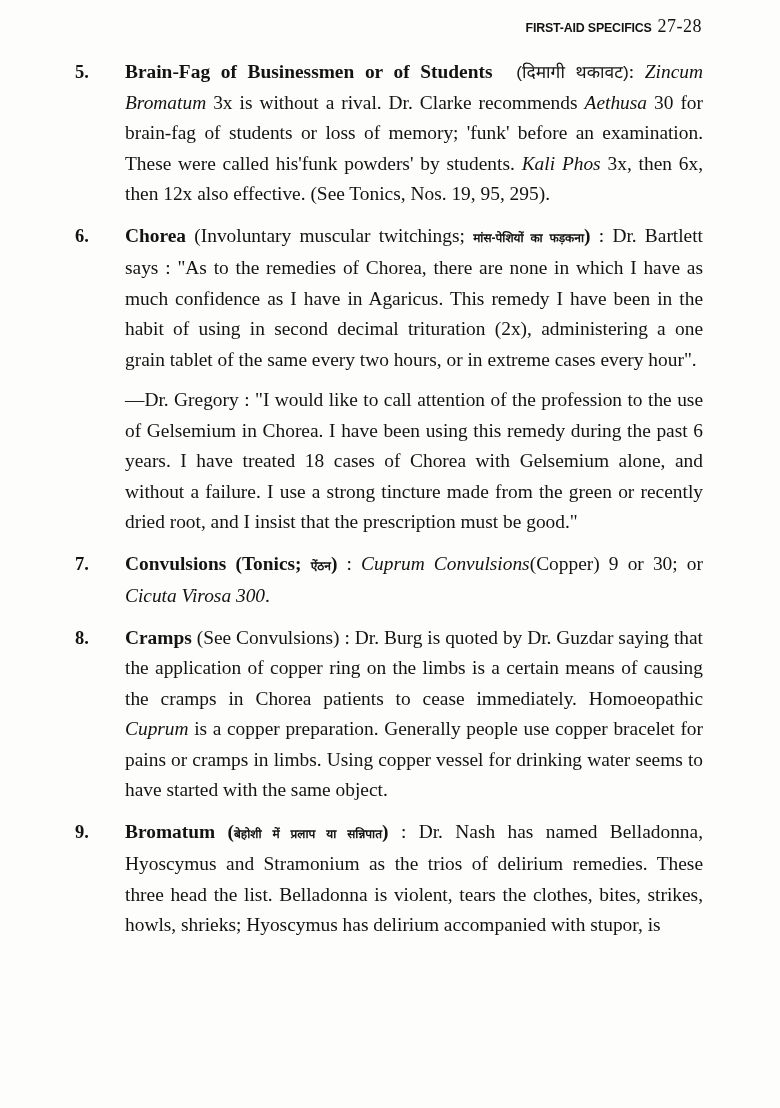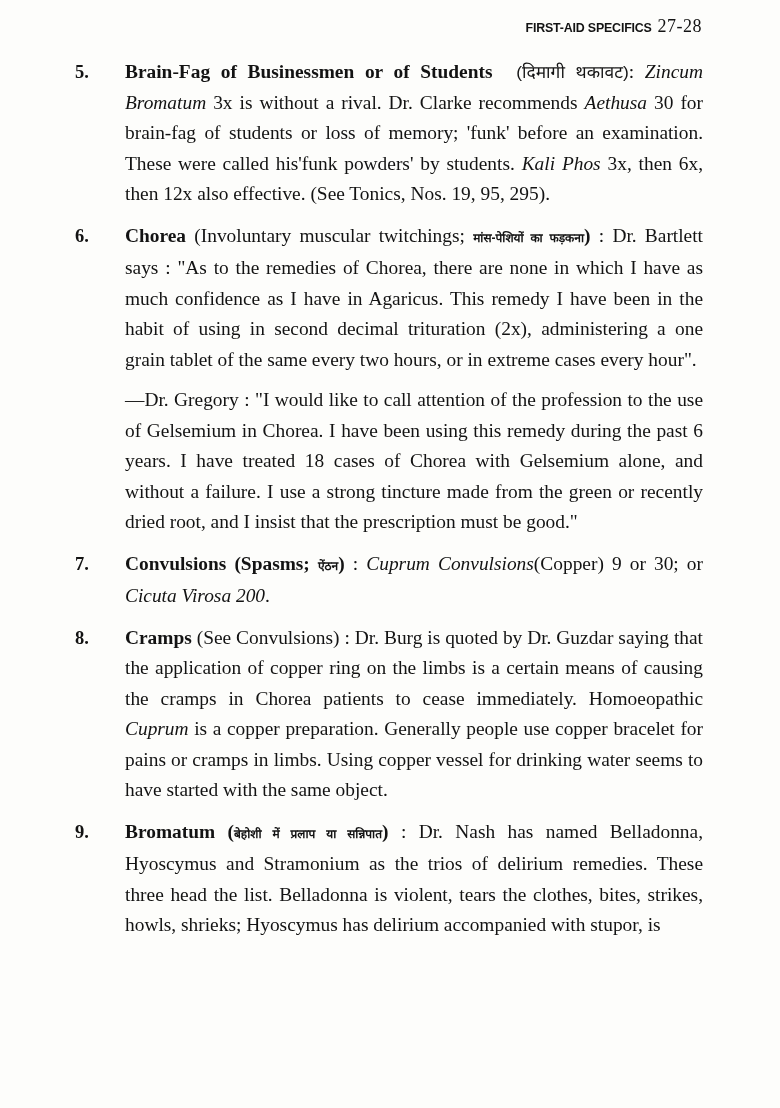--- a/index.html
+++ b/index.html
@@ -132,21 +132,21 @@
           <b>Chorea</b><span> (Involuntary muscular twitchings; </span><span class="dev-b">मांस-पेशियों  का फड़कना</span><b>)</b><span> : Dr. Bartlett says : "As to the remedies of Chorea, there are none in which I have as much confidence as I have in Agaricus. This remedy I have been in the habit of using in second decimal trituration (2x), administering a one grain tablet of the same every two hours, or in extreme cases every hour".</span>
         </p>
         <p>—Dr. Gregory : "I would like to call attention of the profession to the use of Gelsemium in Chorea. I have been using this remedy during the past 6 years. I have treated 18 cases of Chorea with Gelsemium alone, and without a failure. I use a strong tincture made from the green or recently dried root, and I insist that the prescription must be good."</p>
       </div>
     </div>
 
     <div class="entry">
       <div class="entry-num">7.</div>
       <div class="entry-body">
         <p>
-          <b>Convulsions (Spasms; </b><span class="dev-b">ऐंठन</span><b>)</b><span> : </span><i>Cuprum Convulsions</i><span>(Copper) 9 or 30; or </span><i>Cicuta Virosa 200</i><span>.</span>
+          <b>Convulsions (Tonics; </b><span class="dev-b">ऐंठन</span><b>)</b><span> : </span><i>Cuprum Convulsions</i><span>(Copper) 9 or 30; or </span><i>Cicuta Virosa 300</i><span>.</span>
         </p>
       </div>
     </div>
 
     <div class="entry">
       <div class="entry-num">8.</div>
       <div class="entry-body">
         <p>
           <b>Cramps</b><span> (See Convulsions) : Dr. Burg is quoted by Dr. Guzdar saying that the application of copper ring on the limbs is a certain means of causing the cramps in Chorea patients to cease immediately. Homoeopathic </span><i>Cuprum</i><span> is a copper preparation. Generally people use copper bracelet for pains or cramps in limbs. Using copper vessel for drinking water seems to have started with the same object.</span>
         </p>

